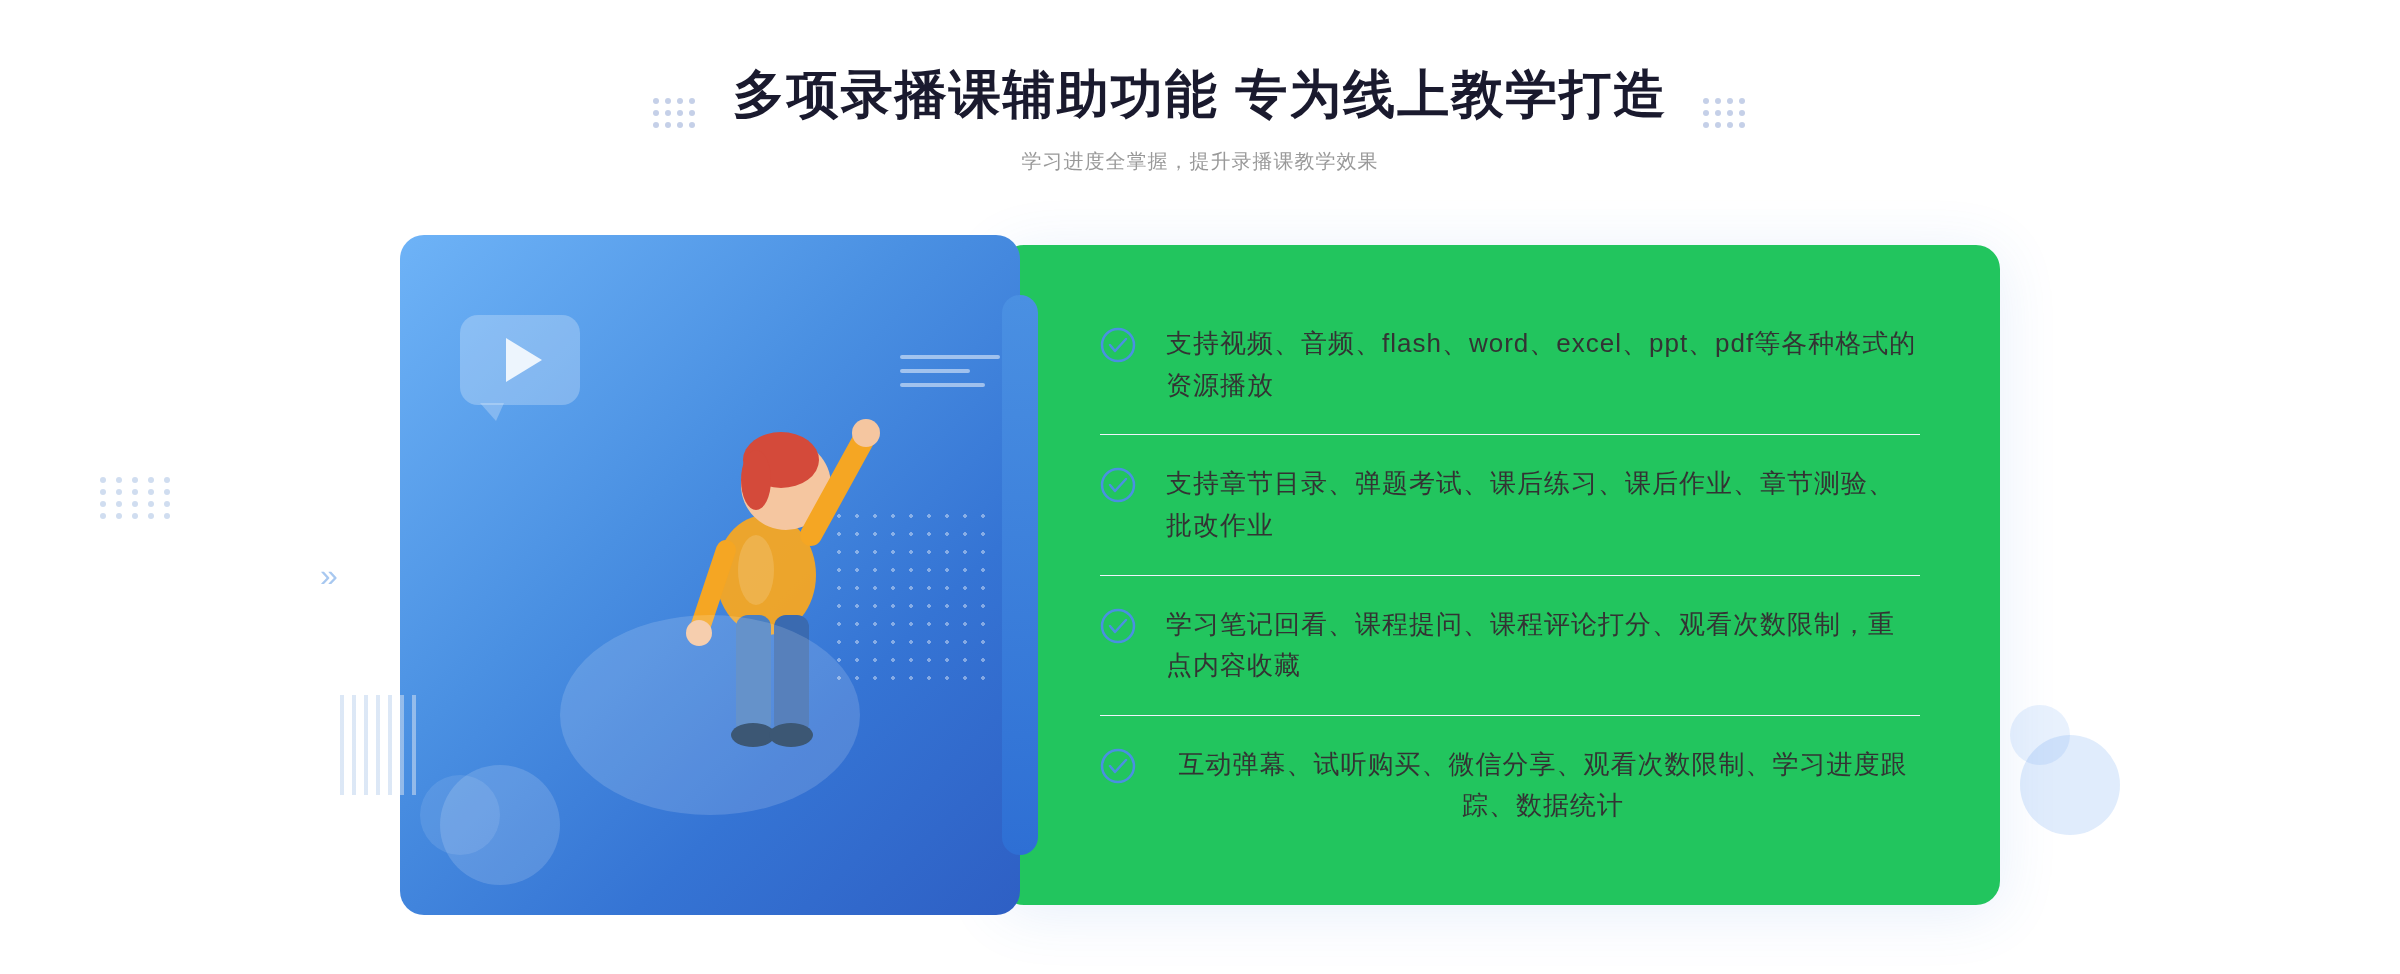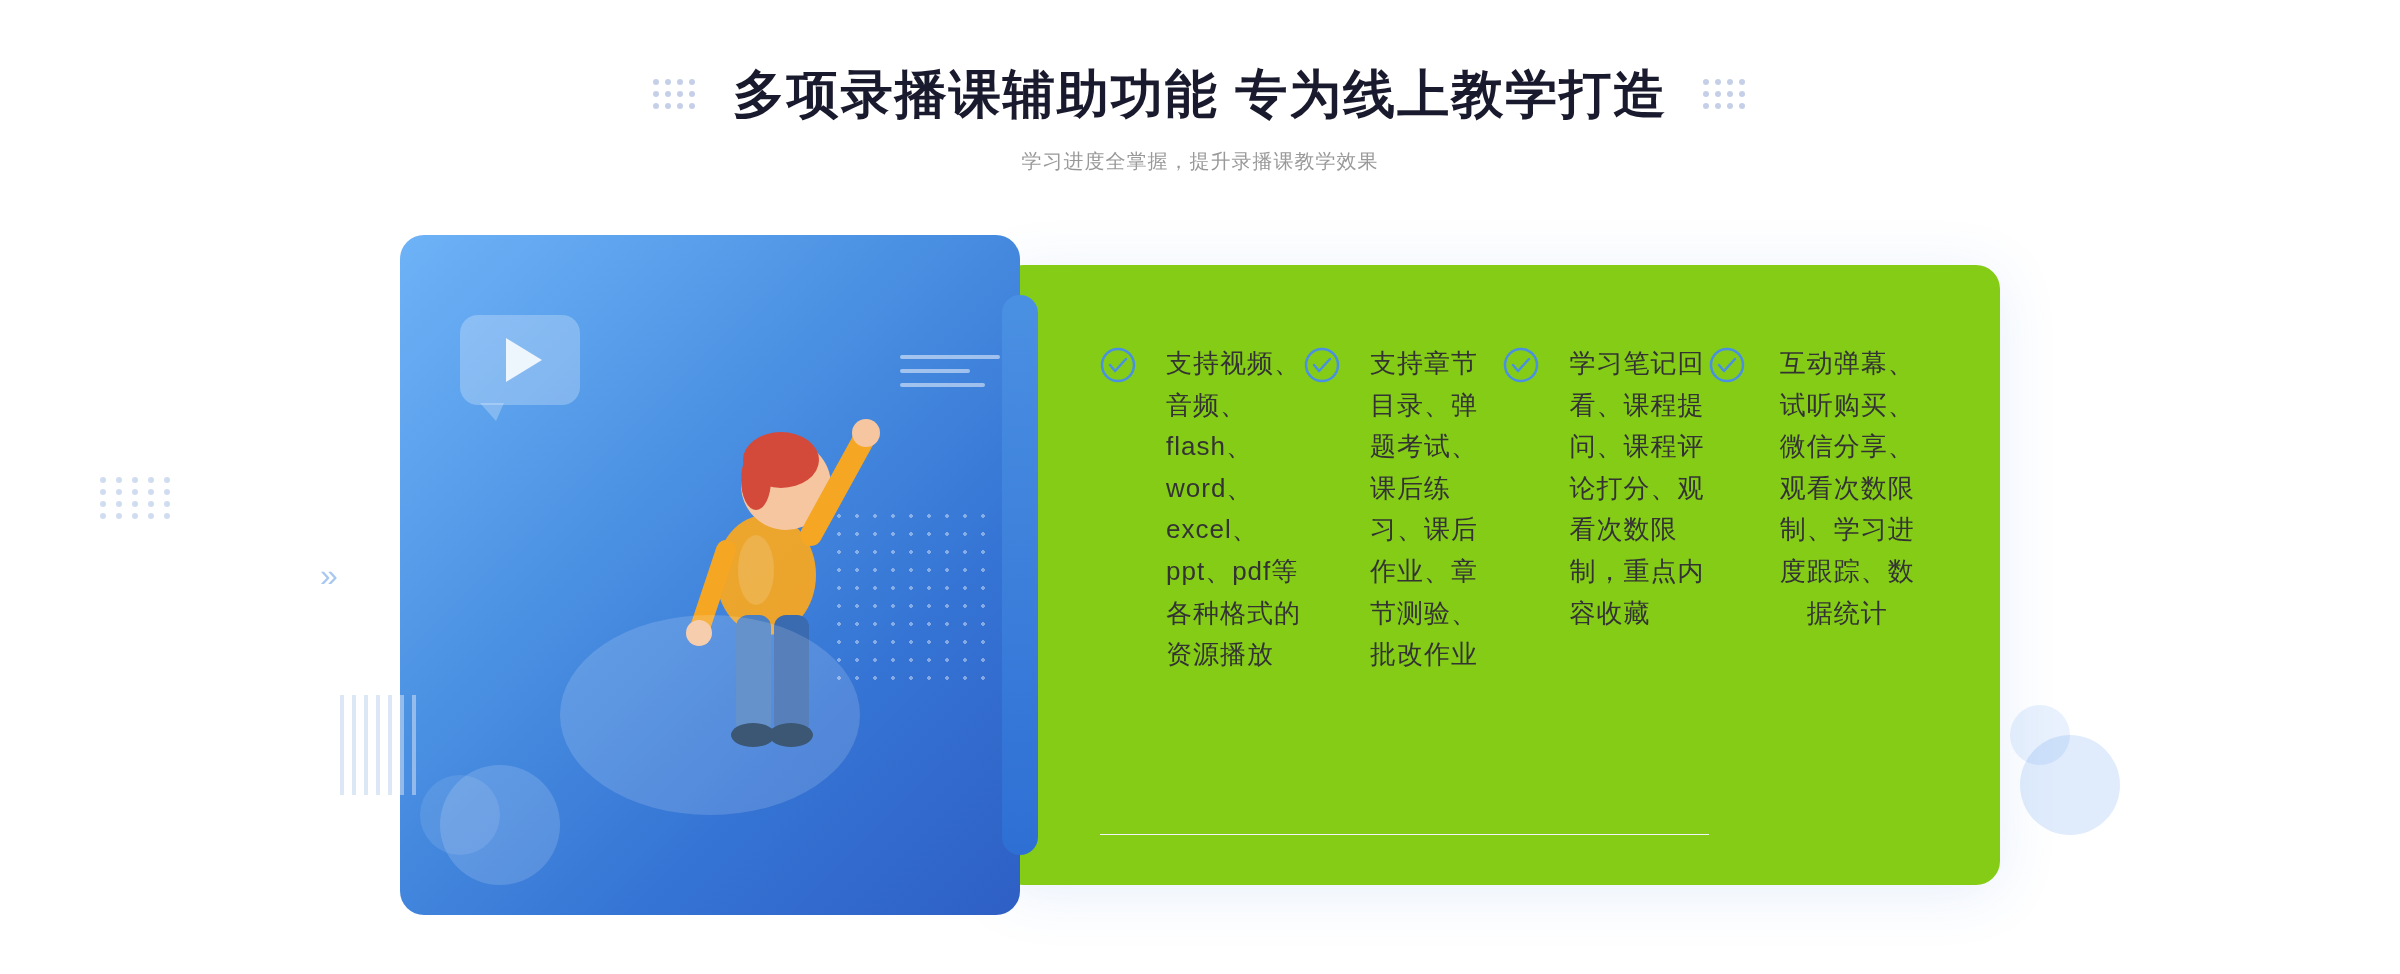--- a/index.html
+++ b/index.html
@@ -30,21 +30,21 @@
     .header-section {
       display: flex;
       flex-direction: column;
       align-items: center;
       margin-bottom: 60px;
       position: relative;
     }
 
     .title-row {
       display: flex;
-      align-items: center;
+      align-items: flex-end;
       gap: 36px;
       margin-bottom: 18px;
     }
 
     .title-dots {
       display: flex;
       gap: 5px;
       align-items: center;
     }
 
@@ -271,29 +271,29 @@
         #c5d8f0 4px,
         transparent 4px,
         transparent 12px
       );
       opacity: 0.6;
     }
 
     
     .features-panel {
       flex: 1;
-      background: #84cc16;
+      background: #22c55e;
       border-radius: 24px;
       box-shadow: 0 8px 60px rgba(60, 120, 220, 0.12);
       padding: 50px 80px 50px 100px;
       margin-left: -20px;
       z-index: 1;
       min-height: 620px;
       display: flex;
-      flex-direction: row;
+      flex-direction: column;
       justify-content: space-around;
     }
 
     .feature-item {
       display: flex;
       align-items: flex-start;
       gap: 30px;
       padding: 28px 0;
       border-bottom: 1px solid #f0f4fb;
     }

